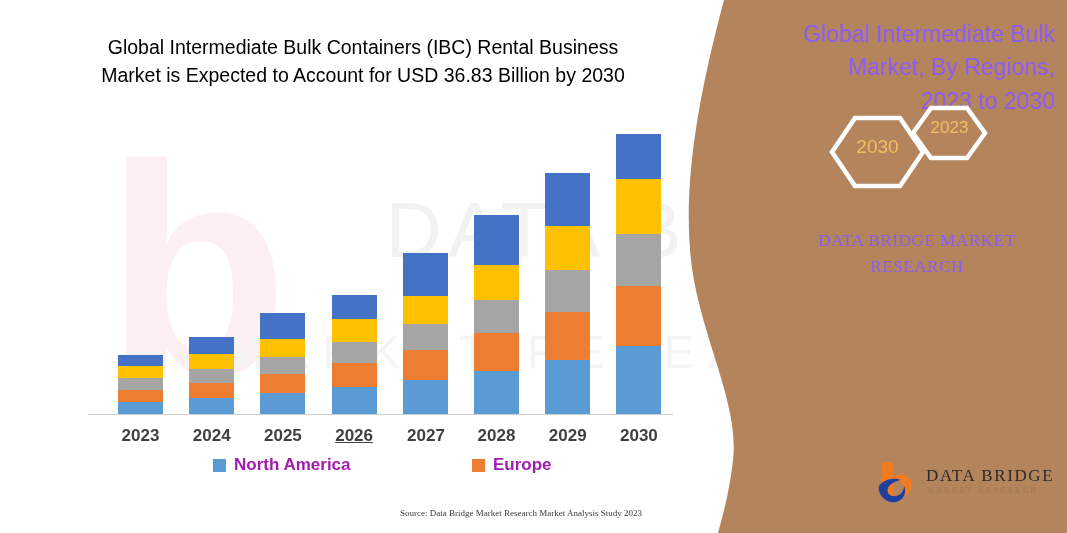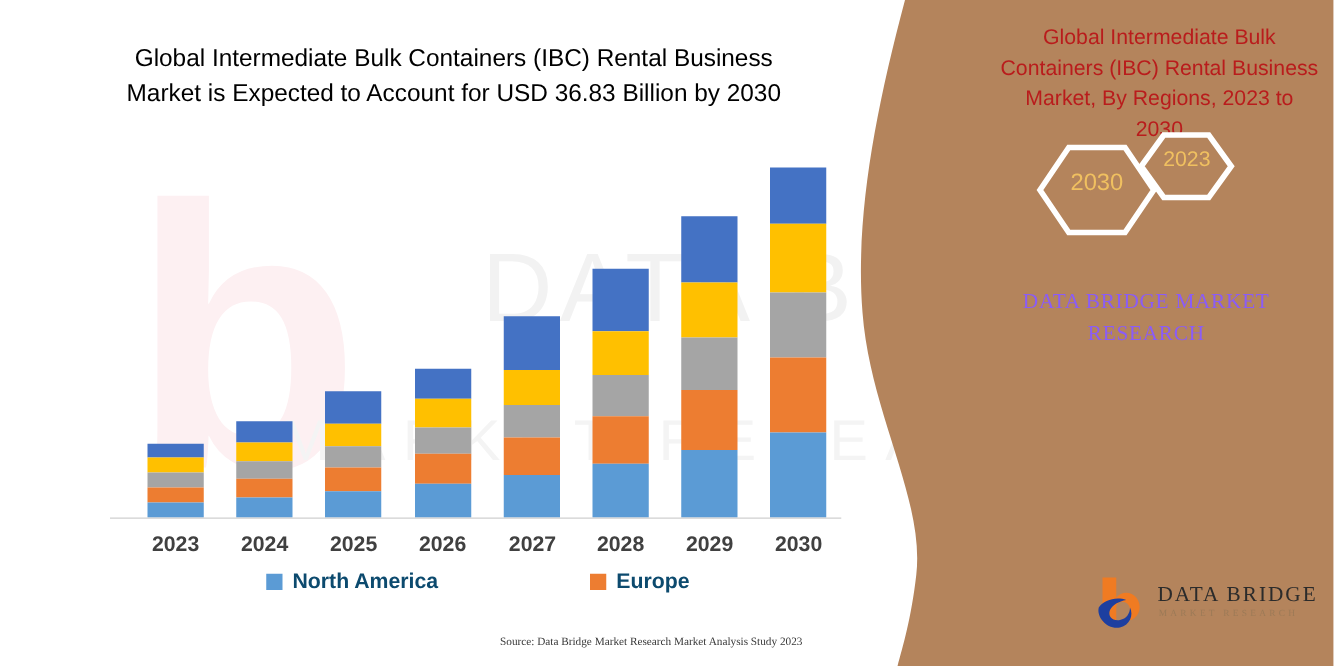--- a/index.html
+++ b/index.html
@@ -54,33 +54,33 @@
   .xlabels{position:absolute;left:0;top:426px;width:700px;height:24px;}
   .xlabel{
     position:absolute;width:70px;text-align:center;
     font-size:17px;font-weight:700;color:#404040;
   }
 
   
   .legend{position:absolute;left:0;top:455px;width:700px;height:26px;}
   .legend-item{position:absolute;display:flex;align-items:center;gap:8px;}
   .legend-swatch{width:13px;height:13px;display:inline-block;}
-  .legend-label{font-size:17px;font-weight:700;color:#0c4a6e;white-space:nowrap;}
+  .legend-label{font-size:17px;font-weight:700;color:#a21caf;white-space:nowrap;}
 
   
   .footer{position:absolute;left:0;top:508px;width:700px;height:20px;}
   .footer-text{
     position:absolute;font-size:9px;color:#3a3a3a;white-space:nowrap;
     font-family:"Liberation Serif", serif;
   }
 
   
   .rp-title{
     position:absolute;left:800px;top:18px;width:255px;
-    text-align:center;color:#b91c1c;font-size:17px;line-height:1.45;font-weight:400;
+    text-align:right;color:#8b5cf6;font-size:23px;line-height:1.45;font-weight:400;
   }
   .hex-group{position:absolute;left:810px;top:100px;width:230px;height:110px;}
   .hex-label{
     position:absolute;color:#f0c060;font-weight:400;
     font-family:"Liberation Sans",sans-serif;
   }
   .rp-brand{
     position:absolute;left:788px;top:228px;width:258px;
     text-align:center;color:#8b5cf6;font-size:17px;line-height:1.5;
     letter-spacing:.6px;font-family:"Liberation Serif", serif;
@@ -174,21 +174,21 @@
           <span class="seg" style="height: 52px; background: rgb(165, 165, 165);"></span>
           <span class="seg" style="height: 60px; background: rgb(237, 125, 49);"></span>
           <span class="seg" style="height: 68px; background: rgb(91, 155, 213);"></span>
         </div>
       </div>
     <div class="baseline"></div>
     <div class="xlabels" id="xlabels">
         <div class="xlabel" style="left: 105.5px;">2023</div>
         <div class="xlabel" style="left: 176.7px;">2024</div>
         <div class="xlabel" style="left: 247.9px;">2025</div>
-        <div class="xlabel" style="left: 319.1px;">2026</div>
+        <div class="xlabel" style="left: 319.1px; text-decoration: underline;">2026</div>
         <div class="xlabel" style="left: 391px; text-align: center;">2027</div>
         <div class="xlabel" style="left: 461.5px;">2028</div>
         <div class="xlabel" style="left: 532.7px;">2029</div>
         <div class="xlabel" style="left: 603.9px;">2030</div>
       </div>
     <div class="legend" id="legend">
         <div class="legend-item" style="left: 213px;">
           <span class="legend-swatch" style="background: rgb(91, 155, 213);"></span>
           <span class="legend-label">North America</span>
         </div>
@@ -197,21 +197,20 @@
           <span class="legend-label">Europe</span>
         </div>
       </div>
     <div class="footer">
       <div class="footer-text" style="left:400px;">Source: Data Bridge Market Research  Market Analysis Study 2023</div>
     </div>
   </div>
 
   <div class="rp-title">
     <div>Global Intermediate Bulk</div>
-    <div>Containers (IBC) Rental Business</div>
     <div>Market, By Regions, 2023 to 2030</div>
   </div>
 
   <div class="hex-group">
     <svg width="230" height="110" viewBox="0 0 230 110">
 
       <polygon points="22,52 45,18 90,18 113,52 90,86 45,86" fill="none" stroke="#ffffff" stroke-width="4.5"></polygon>
 
       <polygon points="103,33 121,8 157,8 175,33 157,58 121,58" fill="none" stroke="#ffffff" stroke-width="4.5"></polygon>
     </svg>

